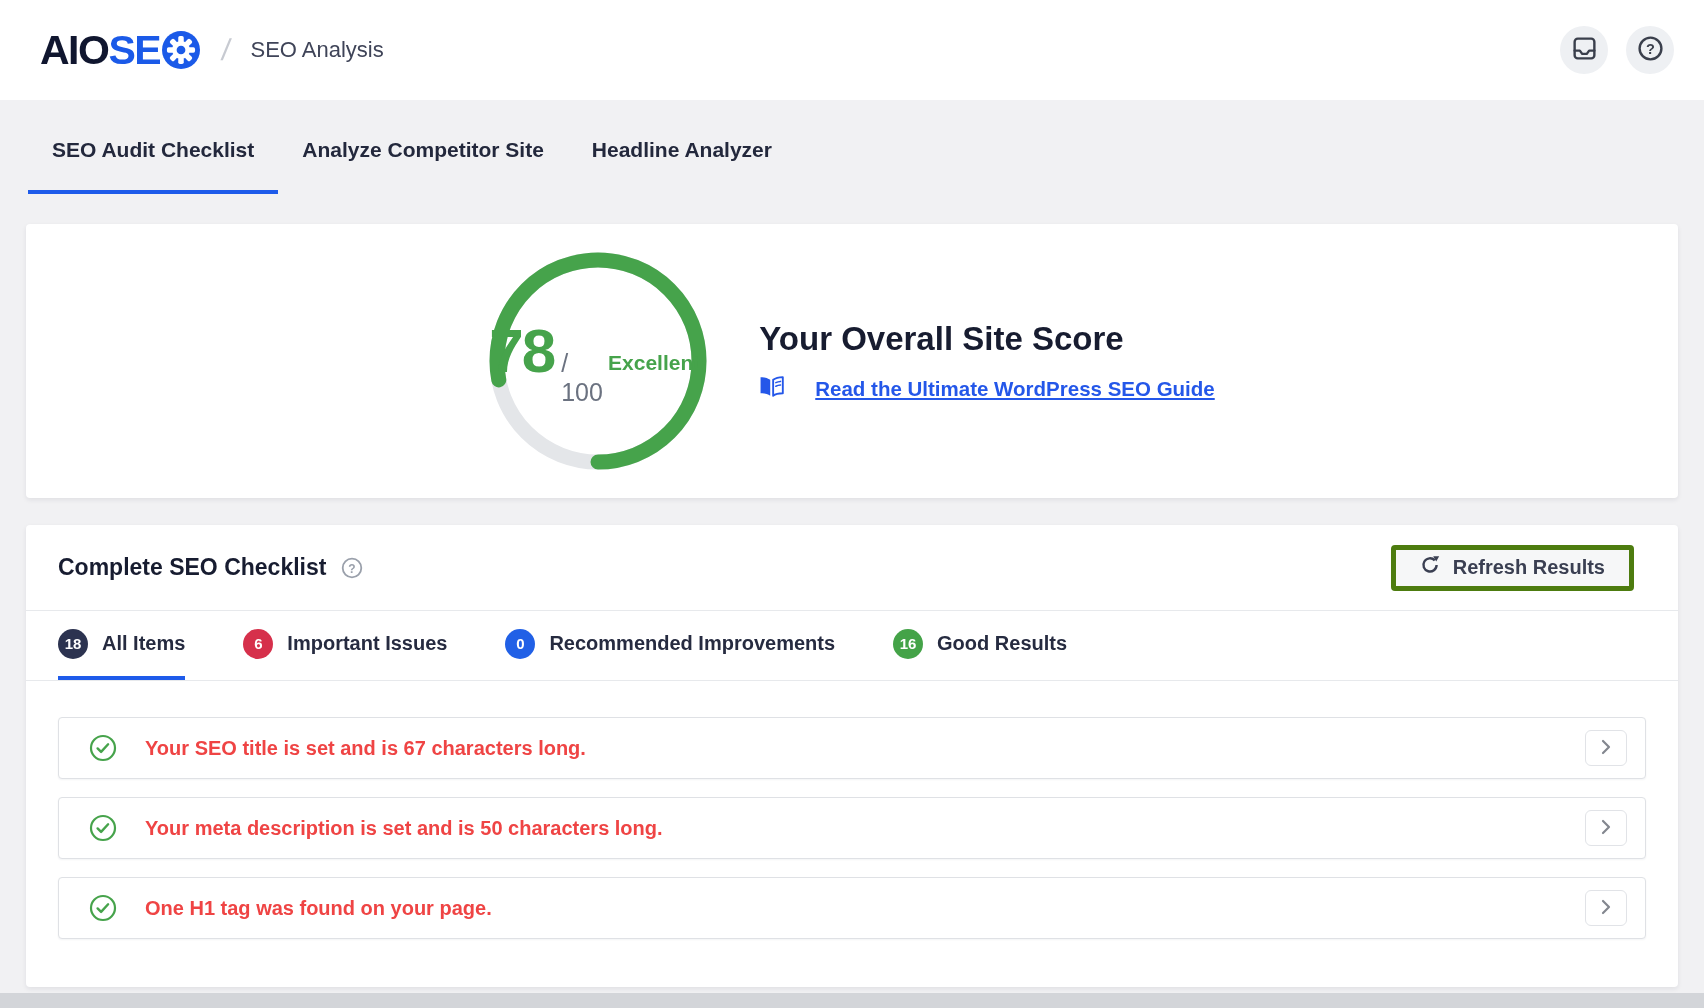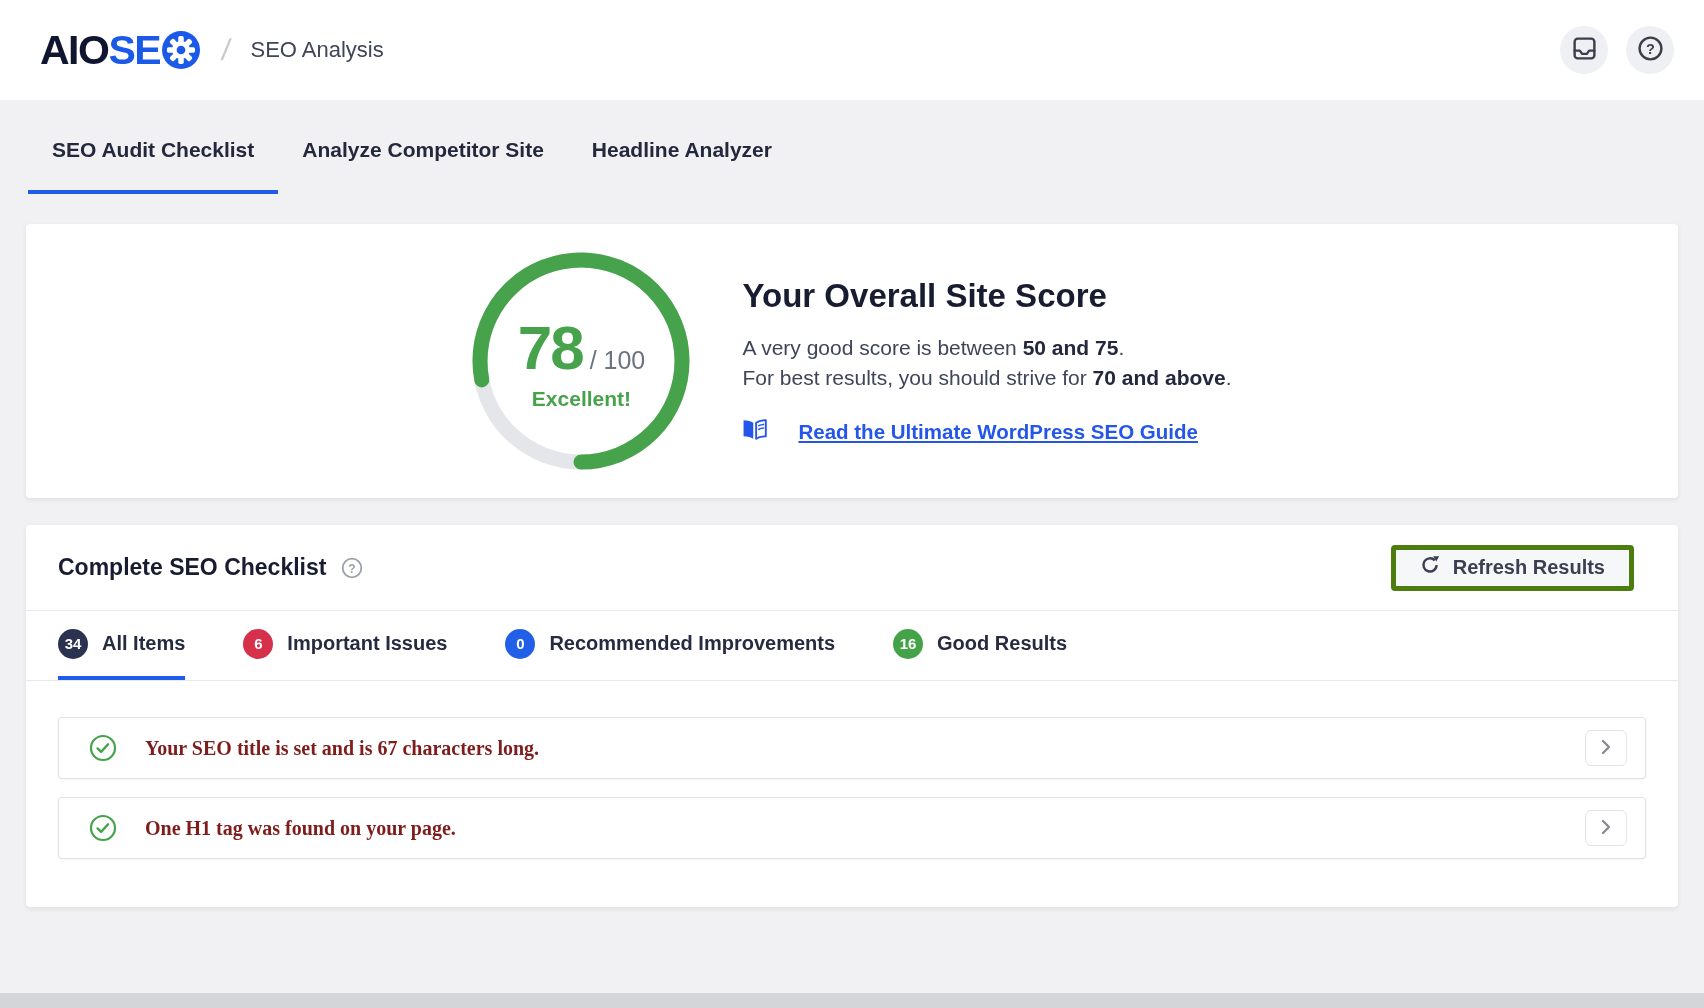--- a/index.html
+++ b/index.html
@@ -26,21 +26,21 @@
   .tabs { display:flex; padding-left:28px; }
   .tab { padding:38px 24px 28px; font-size:21px; font-weight:700; color:#23283c; border-bottom:4px solid transparent; cursor:pointer; }
   .tab.active { border-bottom-color:#1e5bea; }
 
   
   .card { background:#ffffff; margin:0 26px; border-radius:4px; box-shadow:0 2px 5px rgba(25,30,56,.08); }
 
   .score-card { margin-top:30px; height:274px; display:flex; align-items:center; justify-content:center; gap:52px; }
   .ring-wrap { position:relative; width:218px; height:218px; flex:none; }
   .ring-wrap svg { display:block; }
-  .ring-center { position:absolute; inset:0; display:flex; flex-direction:column; align-items:center; justify-content:center; }
+  .ring-center { position:absolute; inset:0; display:flex; flex-direction:row; align-items:center; justify-content:center; }
   .score-line { display:flex; align-items:baseline; }
   .score-big { font-size:62px; font-weight:700; color:#46a34b; letter-spacing:-2px; }
   .score-max { font-size:25px; color:#6b7280; margin-left:7px; }
   .score-caption { font-size:21px; font-weight:700; color:#46a34b; margin-top:4px; }
 
   .score-text h2 { font-size:33px; font-weight:700; color:#171c30; margin:0 0 18px; }
   .score-desc { font-size:21px; color:#3f4558; line-height:1.45; margin:0 0 26px; }
   .score-desc b { color:#23283c; }
   .guide-link { display:inline-flex; align-items:center; gap:30px; font-size:20.5px; font-weight:600; color:#2457e9; cursor:pointer; text-decoration:none; }
   .guide-link .link-text { text-decoration:underline; }
@@ -53,21 +53,21 @@
 
   .filters { display:flex; align-items:stretch; padding:0 32px; border-bottom:1px solid #e7e9ec; height:70px; }
   .filter { display:flex; align-items:center; gap:14px; margin-right:58px; font-size:20px; font-weight:700; color:#262b40; border-bottom:4px solid transparent; cursor:pointer; }
   .filter.active { border-bottom-color:#1e5bea; }
   .badge { width:30px; height:30px; border-radius:50%; color:#fff; font-size:15px; font-weight:700; display:flex; align-items:center; justify-content:center; background:#2c3350; }
 
   .card-body { padding:36px 32px 0; }
   .card-body h4 { font-size:23px; font-weight:700; color:#171c30; margin:0 0 24px; }
   .check-row { height:62px; border:1px solid #dfe1e5; border-radius:4px; display:flex; align-items:center; padding:0 18px 0 30px; margin-bottom:18px; box-shadow:0 1px 2px rgba(25,30,56,.05); background:#fff; }
   .check-icon { display:flex; margin-right:28px; flex:none; }
-  .row-text { font-size:20px; font-weight:700; color:#7f1d1d;font-family:Liberation Serif, serif; }
+  .row-text { font-size:20px; font-weight:700; color:#ef4444; }
   .chev-btn { margin-left:auto; width:42px; height:36px; border:1px solid #e1e3e7; border-radius:6px; background:#fff; display:flex; align-items:center; justify-content:center; cursor:pointer; }
 
   .bottom-strip { position:absolute; left:0; right:0; bottom:0; height:15px; background:#d3d5d9; }
 </style>
 </head>
 <body>
 
 <header class="top-header">
   <div class="logo">
     <span class="logo-dark">AIO</span>
@@ -127,24 +127,20 @@
     <div class="ring-center">
       <div class="score-line">
         <span class="score-big">78</span>
         <span class="score-max">/ 100</span>
       </div>
       <div class="score-caption">Excellent!</div>
     </div>
   </div>
   <div class="score-text">
     <h2>Your Overall Site Score</h2>
-    <p class="score-desc">
-      <span>A very good score is between </span><b>50 and 75</b><span>.</span><br>
-      <span>For best results, you should strive for </span><b>70 and above</b><span>.</span>
-    </p>
     <a class="guide-link">
       <span>
         <svg viewBox="0 0 25 20" width="26" height="21">
           <path fill="#2457e9" d="M1.5 1 C5.2 1 8.8 2 10.8 3.6 V19 C8.8 17.4 5.2 16.5 1.5 16.5 Z"></path>
           <path fill="none" stroke="#2457e9" stroke-width="1.8" stroke-linejoin="round" d="M13.6 3.6 C15.6 2 19.2 1 22.9 1 V16.5 C19.2 16.5 15.6 17.4 13.6 19 Z"></path>
           <path fill="none" stroke="#2457e9" stroke-width="1.5" stroke-linecap="round" d="M16.2 6.3 c1.4-.7 3-1.1 4.5-1.2 M16.2 9.8 c1.4-.7 3-1.1 4.5-1.2"></path>
         </svg>
       </span>
       <span class="link-text">Read the Ultimate WordPress SEO Guide</span>
     </a>
@@ -166,21 +162,21 @@
           <path d="M16.6 10 a6.6 6.6 0 1 1 -1.8 -4.6" fill="none" stroke="#3a3f52" stroke-width="2.4"></path>
           <path d="M13.2 1.2 h6 l-3 5.4 Z" fill="#3a3f52"></path>
         </svg>
       </span>
       <span>Refresh Results</span>
     </button>
   </div>
 
   <div class="filters">
     <div class="filter active">
-      <span class="badge" style="background: rgb(44, 51, 80);">34</span>
+      <span class="badge" style="background: rgb(44, 51, 80);">18</span>
       <span>All Items</span>
     </div>
     <div class="filter">
       <span class="badge" style="background: rgb(214, 48, 75);">6</span>
       <span>Important Issues</span>
     </div>
     <div class="filter">
       <span class="badge" style="background: rgb(33, 96, 230);">0</span>
       <span>Recommended Improvements</span>
     </div>
@@ -202,20 +198,36 @@
       <span class="row-text">Your SEO title is set and is 67 characters long.</span>
       <button class="chev-btn">
         <span>
           <svg viewBox="0 0 10 16" width="10" height="16">
               <path d="M2 2 l6 6 -6 6" fill="none" stroke="#83878f" stroke-width="2.2" stroke-linecap="round" stroke-linejoin="round"></path>
             </svg>
         </span>
       </button>
     </div>
 
+    <div class="check-row">
+      <span class="check-icon">
+        <svg viewBox="0 0 28 28" width="28" height="28">
+          <circle cx="14" cy="14" r="12" fill="none" stroke="#46a34b" stroke-width="2.2"></circle>
+          <path d="M8.6 14.4 l3.5 3.5 l7 -7.6" fill="none" stroke="#46a34b" stroke-width="2.4" stroke-linecap="round" stroke-linejoin="round"></path>
+        </svg>
+      </span>
+      <span class="row-text">Your meta description is set and is 50 characters long.</span>
+      <button class="chev-btn">
+        <span>
+          <svg viewBox="0 0 10 16" width="10" height="16">
+              <path d="M2 2 l6 6 -6 6" fill="none" stroke="#83878f" stroke-width="2.2" stroke-linecap="round" stroke-linejoin="round"></path>
+            </svg>
+        </span>
+      </button>
+    </div>
 
     <div class="check-row">
       <span class="check-icon">
         <svg viewBox="0 0 28 28" width="28" height="28">
           <circle cx="14" cy="14" r="12" fill="none" stroke="#46a34b" stroke-width="2.2"></circle>
           <path d="M8.6 14.4 l3.5 3.5 l7 -7.6" fill="none" stroke="#46a34b" stroke-width="2.4" stroke-linecap="round" stroke-linejoin="round"></path>
         </svg>
       </span>
       <span class="row-text">One H1 tag was found on your page.</span>
       <button class="chev-btn">

